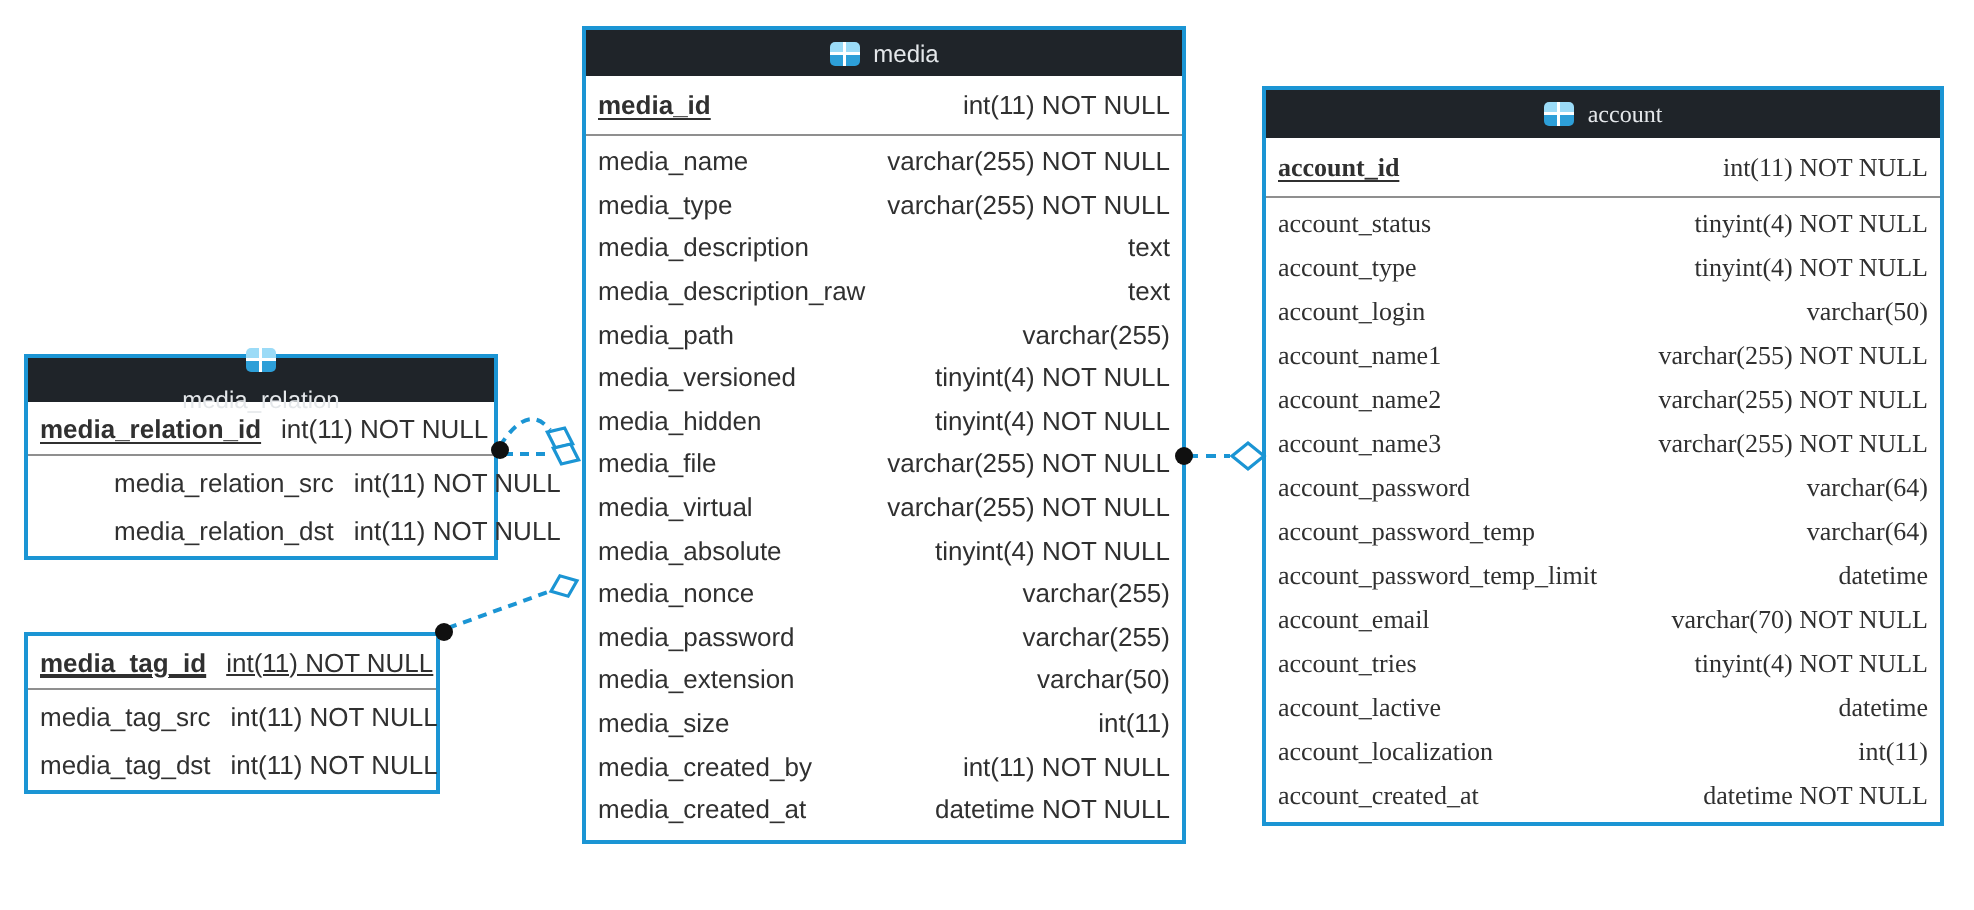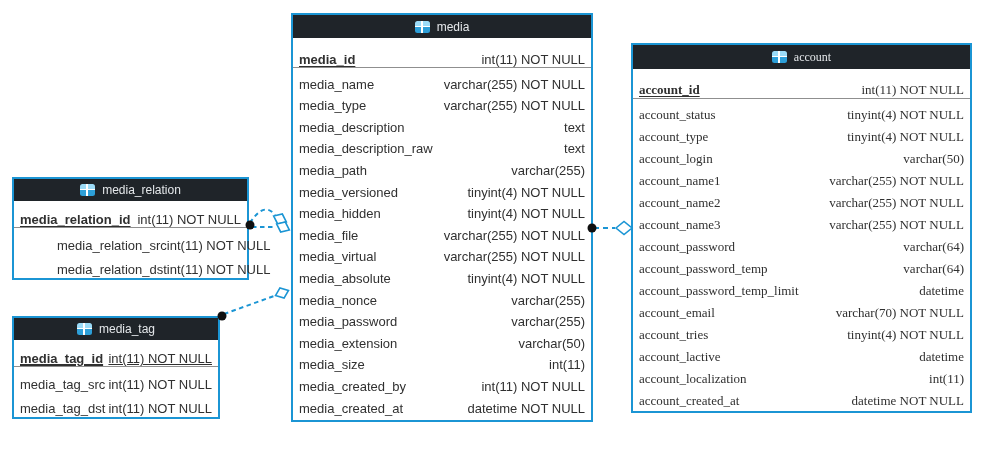--- a/index.html
+++ b/index.html
@@ -21,32 +21,32 @@
     font-size:12px;
   }
   .ticon{
     display:inline-block;width:15px;height:12px;border-radius:2.5px;
     background:
       linear-gradient(to right, rgba(255,255,255,0) 0 6.5px, #ffffff 6.5px 8px, rgba(255,255,255,0) 8px 100%),
       linear-gradient(to bottom, #9bdbf7 0 5px, #ffffff 5px 6.5px, #2d9fd8 6.5px 100%);
     flex:0 0 auto;
   }
   .row{
-    display:flex;align-items:flex-end;justify-content:space-between;
-    padding:0 6px;font-size:13px;color:#303030;white-space:nowrap;
+    display:flex;align-items:center;justify-content:space-between;
+    padding:0 6px;font-size:13px;color:#303030;gap:10px;white-space:nowrap;
   }
   .pkrow{border-bottom:1px solid #8f8f8f;}
   .pkrow .fname{font-weight:bold;text-decoration:underline;text-underline-offset:2px;}
   .fname{text-align:left;}
   .ftype{text-align:right;margin-left:auto;}
   .rows{padding:1px 0 1px 0;}
 
   
   .tbl-relation{left:12px;top:177px;width:237px;}
-  .tbl-relation .thead{height:22px;}
+  .tbl-relation .thead{height:22px;flex-direction:column;}
   .tbl-relation .pkrow{height:26px;}
   .tbl-relation .rows .row{height:24px;padding-left:43px;}
 
   .tbl-tag{left:12px;top:316px;width:208px;}
   .tbl-tag .thead{height:22px;}
   .tbl-tag .pkrow{height:26px;text-decoration:underline;}
   .tbl-tag .rows .row{height:24px;}
 
   .tbl-media{left:291px;top:13px;width:302px;}
   .tbl-media .thead{height:23px;}
@@ -83,24 +83,20 @@
         <span class="ftype">int(11) NOT NULL</span>
       </div>
       <div class="row">
         <span class="fname">media_relation_dst</span>
         <span class="ftype">int(11) NOT NULL</span>
       </div>
     </div>
 </div>
 
 <div class="table tbl-tag">
-  <div class="thead">
-    <span class="ticon"></span>
-    <span>media_tag</span>
-  </div>
   <div class="row pkrow">
     <span class="fname">media_tag_id</span>
     <span class="ftype">int(11) NOT NULL</span>
   </div>
   <div class="rows">
       <div class="row">
         <span class="fname">media_tag_src</span>
         <span class="ftype">int(11) NOT NULL</span>
       </div>
       <div class="row">

